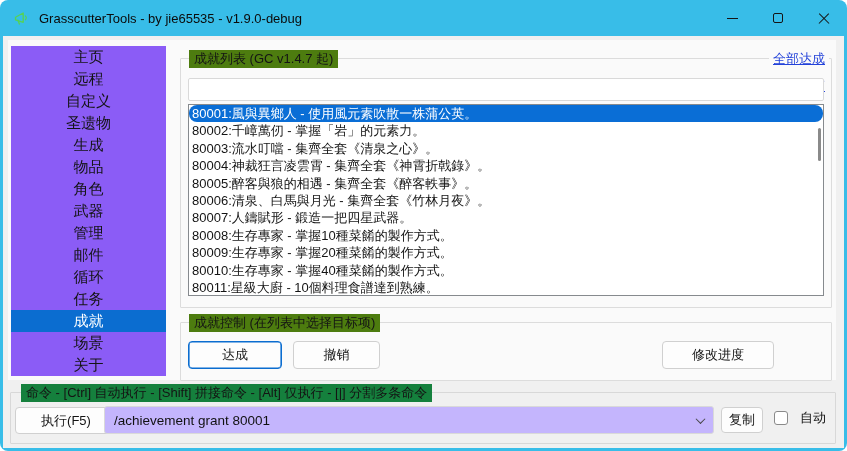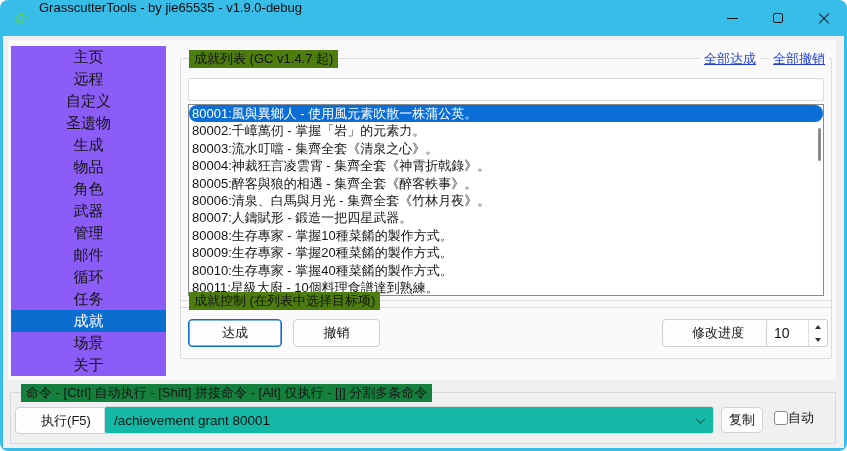--- a/index.html
+++ b/index.html
@@ -3,21 +3,21 @@
 <meta charset="utf-8">
 <style>
   html,body{margin:0;padding:0;background:#ffffff;}
   *{box-sizing:border-box;}
   .window{
     position:relative;width:847px;height:451px;background:#38bde8;
     border-radius:8px;overflow:hidden;
     font-family:"Liberation Sans","DejaVu Sans",sans-serif;color:#111;
   }
   
-  .titlebar{position:absolute;top:0;left:0;right:0;height:36px;display:flex;border-radius:18px;}
+  .titlebar{position:absolute;top:0;left:0;right:0;height:36px;display:flex;align-items:center;border-radius:18px;}
   .app-icon{margin-left:13px;display:flex;align-items:center;}
   .title-text{margin-left:9px;font-size:13px;color:#0b0b0b;}
   .win-controls{margin-left:auto;display:flex;height:100%;}
   .win-btn{width:46px;height:100%;display:flex;align-items:center;justify-content:center;cursor:default;}
   .glyph-min{width:11px;height:1px;background:#151515;}
   .glyph-max{width:10px;height:10px;border:1px solid #151515;border-radius:2px;}
   .glyph-close{position:relative;width:14px;height:14px;}
   .glyph-close i{position:absolute;left:0;top:6.5px;width:14px;height:1.4px;background:#151515;}
   .glyph-close i.a{transform:rotate(45deg);}
   .glyph-close i.b{transform:rotate(-45deg);}
@@ -25,53 +25,53 @@
   .client{position:absolute;left:3px;top:36px;width:841px;height:412px;background:#f0f0f0;}
   .page{position:absolute;left:5px;top:4px;width:828px;height:340px;background:#fafafa;}
   
   .sidebar{position:absolute;left:8px;top:10px;width:155px;background:#8b5cf6;}
   .side-item{height:22px;line-height:22px;text-align:center;font-size:15px;color:#141414;cursor:default;}
   .side-item.selected{background:#0b6dd0;color:#ffffff;}
   
   .group{position:absolute;border:1px solid #dcdcdc;border-radius:1px;}
   .group-label{position:absolute;top:-9px;left:8px;background:#4d7c0f;padding:0 5px;font-size:13px;color:#141414;white-space:nowrap;}
   .g-cmd .group-label{background:#15803d;left:10px;}
-  .links{position:absolute;top:-9px;right:2px;display:flex;gap:9px;font-size:13px;}
+  .links{position:absolute;top:-9px;right:2px;display:flex;gap:9px;font-size:13px;flex-direction:column;}
   .link{background:#fafafa;padding:0 4px;color:#2342d9;text-decoration:underline;cursor:pointer;white-space:nowrap;}
   
   .g-list{left:177px;top:22px;width:652px;height:250px;}
   .search{position:absolute;left:7px;top:19px;width:636px;height:23px;border:1px solid #d9d9d9;border-radius:2px;background:#fff;font-size:13px;padding:0 7px;outline:none;font-family:inherit;}
   .listbox{position:absolute;left:7px;top:45px;width:636px;height:192px;border:1px solid #868a8e;background:#fff;overflow:hidden;}
   .lrow{height:17.4px;line-height:17.4px;font-size:13px;padding-left:3px;white-space:nowrap;overflow:hidden;color:#141414;cursor:default;}
   .lrow.selected{background:#0a6ed6;color:#fff;border-radius:8px;}
   .scroll-thumb{position:absolute;right:2px;top:23px;width:3px;height:33px;background:#8a8a8a;border-radius:2px;}
   
   .btn{position:absolute;height:28px;background:#fdfdfd;border:1px solid #d0d0d0;border-radius:4px;
        font-size:13px;display:flex;align-items:center;justify-content:center;color:#141414;cursor:default;font-family:inherit;}
   .btn.accent{border:1px solid #0b6dd0;box-shadow:inset 0 0 0 0.6px #0b6dd0;}
   
-  .g-ctrl{left:177px;top:264px;width:652px;height:59px;}
+  .g-ctrl{left:177px;top:286px;width:652px;height:59px;}
   .b-grant{left:7px;top:18px;width:94px;}
   .b-revoke{left:112px;top:18px;width:87px;}
   .b-progress{left:481px;top:18px;width:112px;}
   .spinner{position:absolute;left:585px;top:18px;width:62px;height:28px;background:#fff;border:1px solid #d0d0d0;border-radius:3px;display:flex;overflow:hidden;}
   .spin-text{flex:1;font-size:14px;padding-left:7px;display:flex;align-items:center;}
   .spin-btns{width:19px;border-left:1px solid #dedede;display:flex;flex-direction:column;}
   .spin-btn{flex:1;display:flex;align-items:center;justify-content:center;cursor:default;}
   .tri-up{width:0;height:0;border-left:3.5px solid transparent;border-right:3.5px solid transparent;border-bottom:4.5px solid #333;}
   .tri-down{width:0;height:0;border-left:3.5px solid transparent;border-right:3.5px solid transparent;border-top:4.5px solid #333;}
   
   .g-cmd{left:7px;top:356px;width:826px;height:52px;border-color:#d8d8d8;}
   .b-run{left:4px;top:14px;width:102px;height:27px;}
-  .combo{position:absolute;left:93px;top:13px;width:610px;height:28px;background:#14b8a6;border:1px solid #d9d9d9;border-radius:3px;display:flex;align-items:center;}
+  .combo{position:absolute;left:93px;top:13px;width:610px;height:28px;background:#c4b5fd;border:1px solid #d9d9d9;border-radius:3px;display:flex;align-items:center;}
   .combo input{flex:1;border:none;outline:none;background:transparent;font-size:13.5px;padding:0 0 0 9px;font-family:inherit;color:#111;}
   .combo-chevron{width:26px;height:100%;display:flex;align-items:center;justify-content:center;cursor:default;}
   .chev{width:7px;height:7px;border-right:1.4px solid #454545;border-bottom:1.4px solid #454545;transform:rotate(45deg) translate(-1px,-1px);}
   .b-copy{left:710px;top:14px;width:42px;height:26px;}
-  .auto-wrap{position:absolute;left:763px;top:16px;display:flex;align-items:center;gap:0;}
+  .auto-wrap{position:absolute;left:763px;top:16px;display:flex;align-items:center;gap:12px;}
   .cb{width:14px;height:14px;border:1px solid #8a8a8a;border-radius:3px;background:#fff;cursor:default;}
   .cb-label{font-size:13px;color:#141414;}
 </style>
 </head>
 <body>
 
 <div class="window">
 
   <div class="titlebar">
     <span class="app-icon">
@@ -140,31 +140,20 @@
         <div class="lrow">80011:星級大廚 - 10個料理食譜達到熟練。</div>
         <div class="scroll-thumb"></div>
       </div>
     </div>
 
     <div class="group g-ctrl">
       <span class="group-label">成就控制 (在列表中选择目标项)</span>
       <button class="btn accent b-grant">达成</button>
       <button class="btn b-revoke">撤销</button>
       <button class="btn b-progress">修改进度</button>
-      <div class="spinner">
-        <div class="spin-text">10</div>
-        <div class="spin-btns">
-          <div class="spin-btn">
-              <span class="tri-up"></span>
-            </div>
-          <div class="spin-btn">
-              <span class="tri-down"></span>
-            </div>
-        </div>
-      </div>
     </div>
 
     <div class="group g-cmd">
       <span class="group-label">命令 - [Ctrl] 自动执行 - [Shift] 拼接命令 - [Alt] 仅执行 - [|] 分割多条命令</span>
       <button class="btn b-run">执行(F5)</button>
       <div class="combo">
         <input value="/achievement grant 80001" style="">
         <div class="combo-chevron">
             <span class="chev"></span>
           </div>

